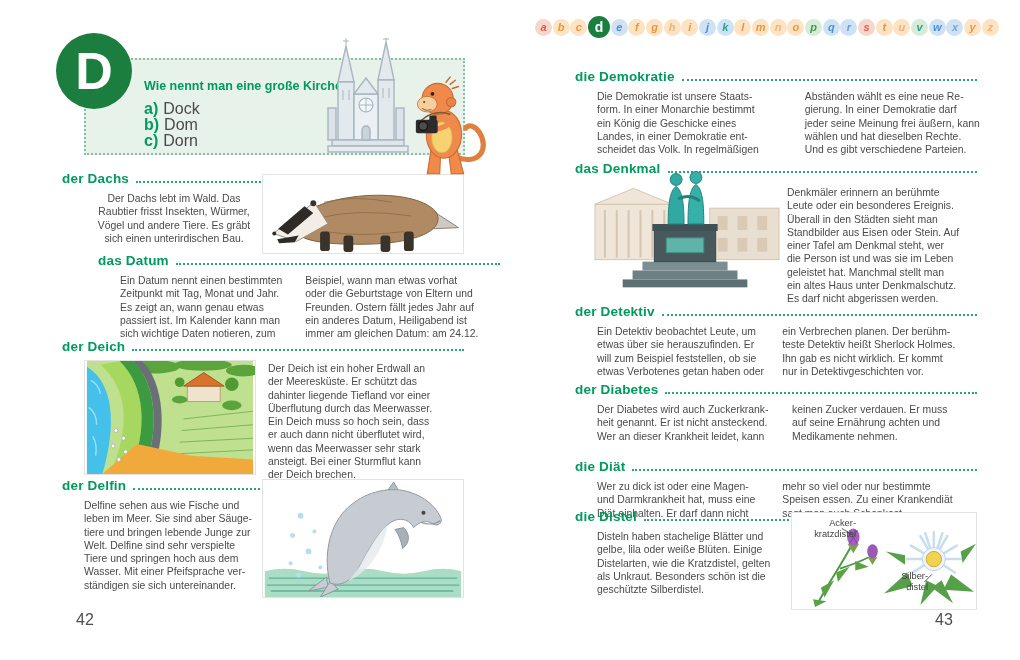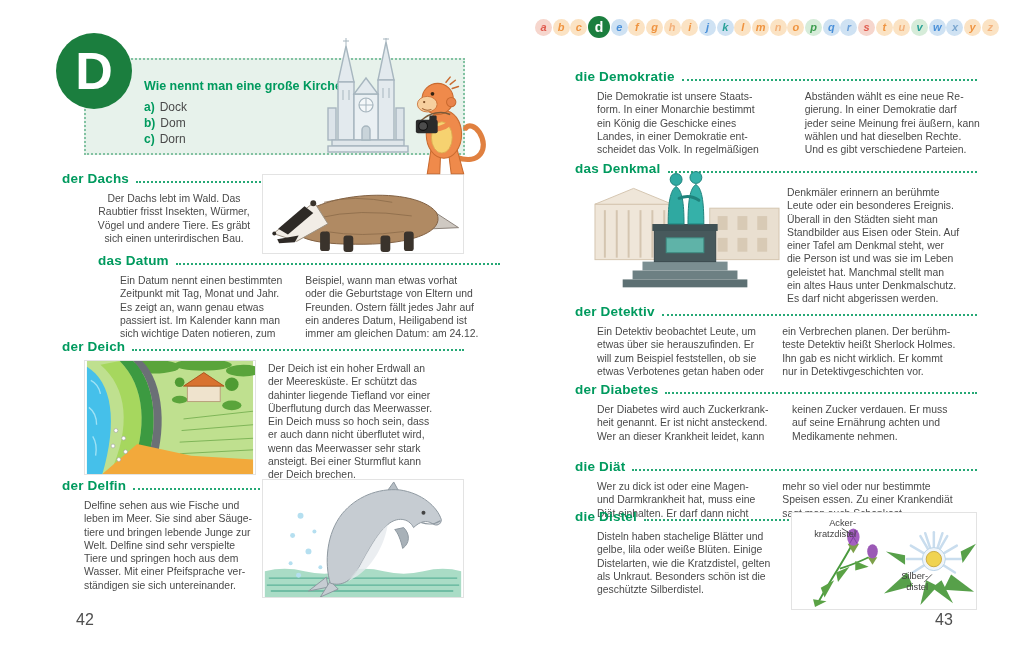--- a/index.html
+++ b/index.html
@@ -26,21 +26,21 @@
   .img-box{background:#fff;border:1px solid #e3e3e3;position:absolute;overflow:hidden;}
   .img-plain{position:absolute;overflow:visible;}
 
   
   #dBadge{position:absolute;left:56px;top:33px;width:76px;height:76px;border-radius:50%;
     background:var(--badge);color:#fff;font-weight:bold;font-size:52px;display:flex;
     align-items:center;justify-content:center;z-index:4;}
   #quizBox{position:absolute;left:84px;top:58px;width:381px;height:97px;background:#e7f2eb;
     border:2px dotted #82c2a2;z-index:1;}
   #quizQ{position:absolute;left:58px;top:19px;color:var(--green);font-weight:bold;font-size:12.5px;}
-  .qopt{position:absolute;left:58px;font-size:12px;}
+  .qopt{position:absolute;left:58px;font-size:16px;}
   .qkey{color:var(--green);font-weight:bold;margin-right:5px;}
   #church{position:absolute;left:236px;top:-22px;z-index:2;}
   #monkey{position:absolute;left:316px;top:14px;z-index:3;}
 
   
   #alphaRow{position:absolute;left:25px;top:15px;width:464px;display:flex;
     justify-content:space-between;align-items:center;height:24px;}
   .alpha{width:17px;height:17px;border-radius:50%;display:flex;align-items:center;justify-content:center;
     font-size:11px;font-weight:bold;font-style:italic;}
   .alpha.active{width:22px;height:22px;font-size:14px;font-style:normal;}

